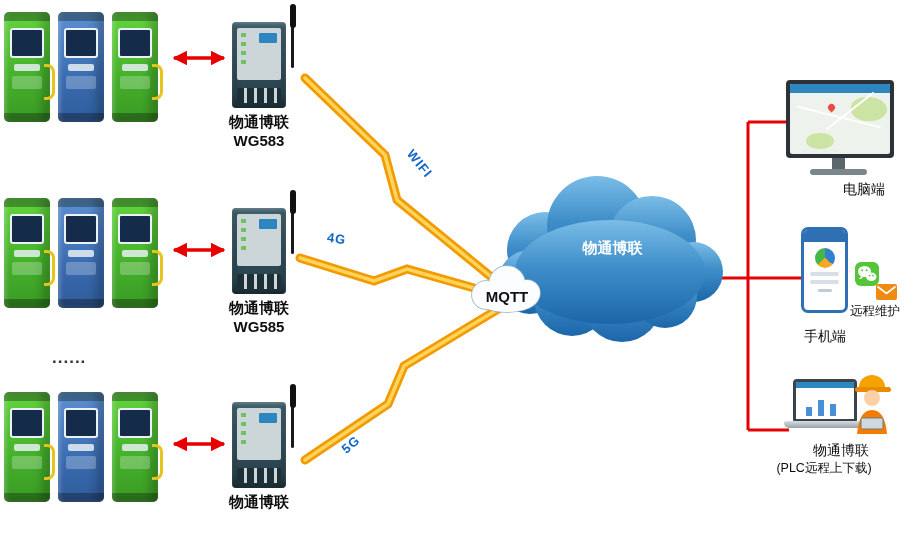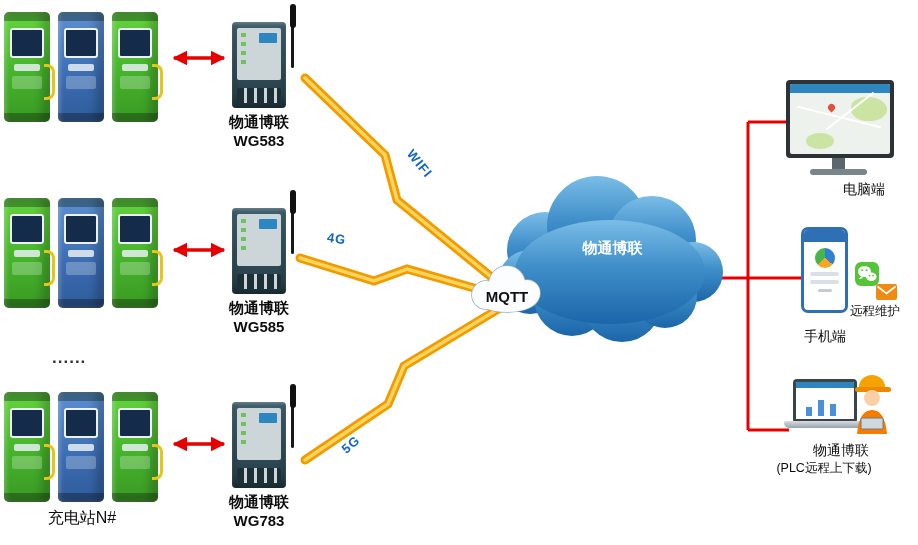--- a/index.html
+++ b/index.html
@@ -228,21 +228,20 @@
     </div>
     <div class="pile green" style="left:108px">
       <div class="cap"></div>
       <div class="screen"></div>
       <div class="slot"></div>
       <div class="panel"></div>
       <i class="cable"></i>
       <div class="base"></div>
     </div>
   </div>
-  <div class="station-label" style="top:508px">充电站N#</div>
 
   <div class="gw" style="top:22px">
     <div class="face"></div>
     <div class="leds"></div>
     <div class="tag"></div>
     <div class="ports"></div>
   </div>
   <div class="antenna" style="top:10px"></div>
   <div class="device-label" style="top:112px">
     <div>物通博联</div>
@@ -263,21 +262,20 @@
 
   <div class="gw" style="top:402px">
     <div class="face"></div>
     <div class="leds"></div>
     <div class="tag"></div>
     <div class="ports"></div>
   </div>
   <div class="antenna" style="top:390px"></div>
   <div class="device-label" style="top:492px">
     <div>物通博联</div>
-    <div>WG783</div>
   </div>
 
   <div class="link-label wifi-label">WIFI</div>
   <div class="link-label g4-label">4G</div>
   <div class="link-label g5-label">5G</div>
 
   <div class="platform-text">
     <div>物通博联</div>
   </div>
 

